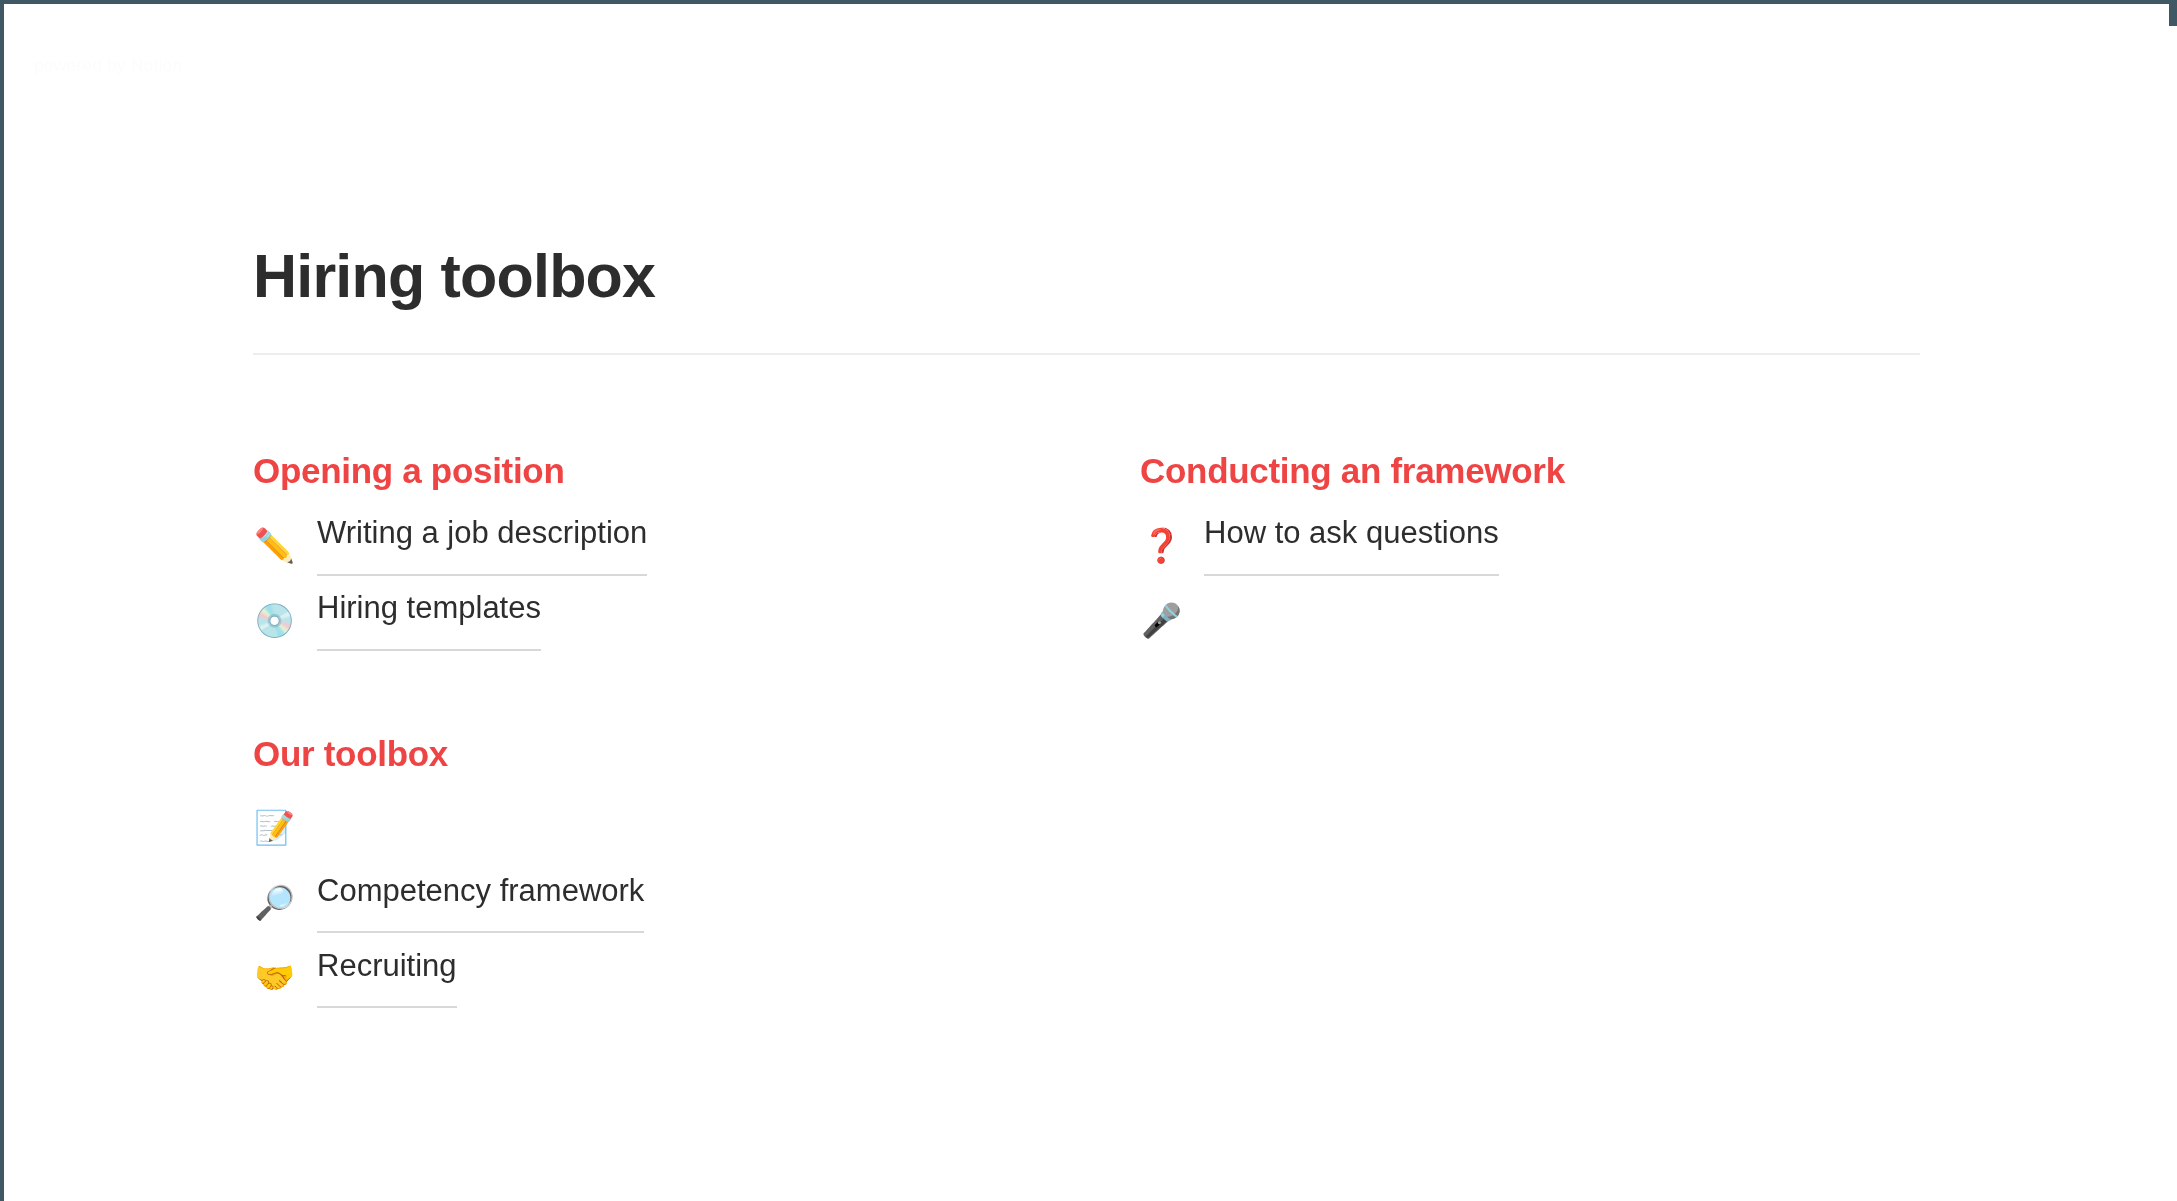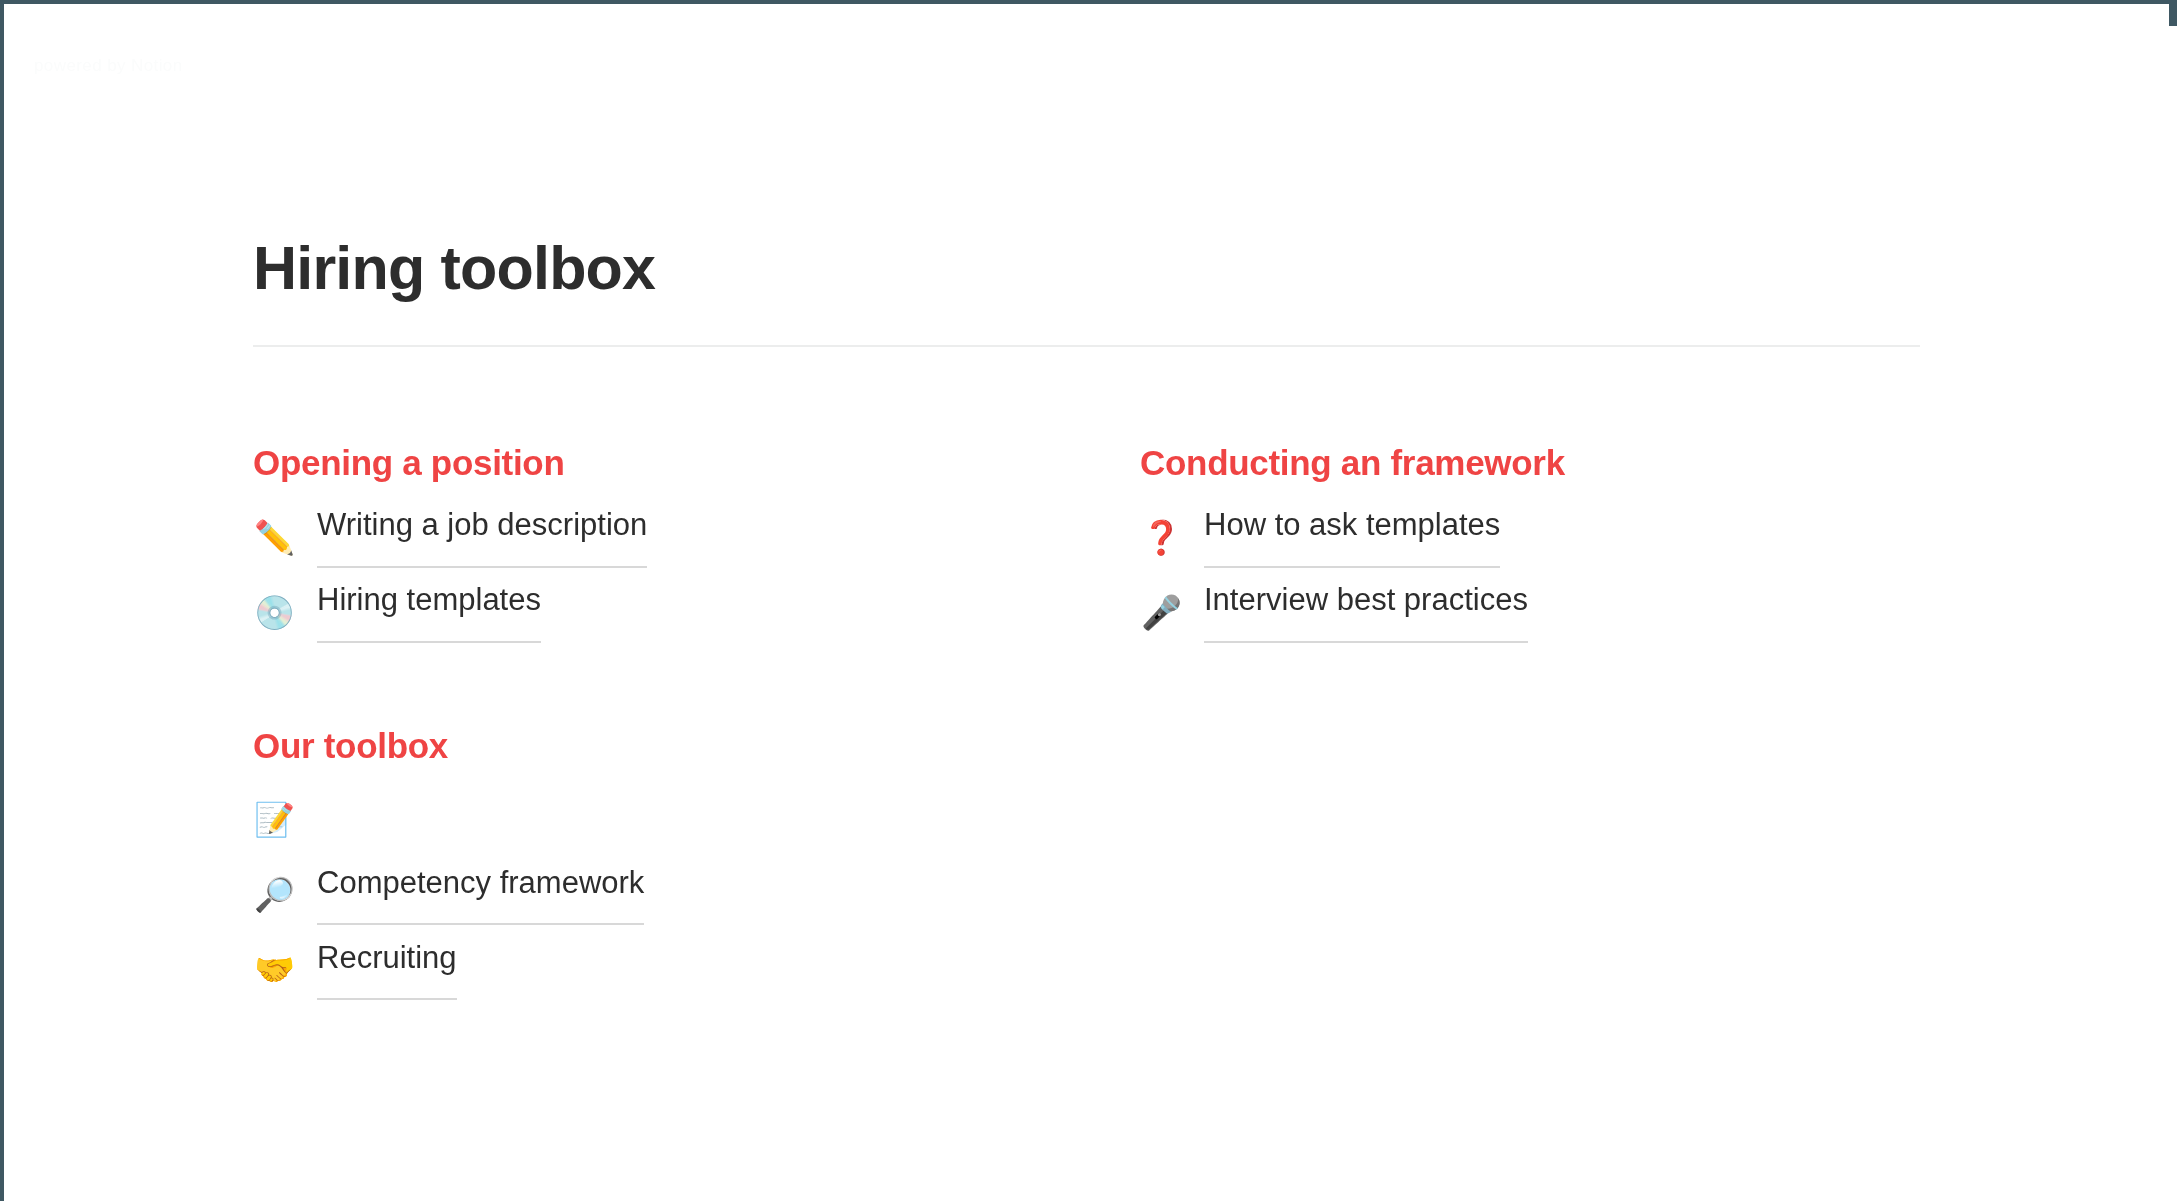--- a/index.html
+++ b/index.html
@@ -51,21 +51,21 @@
     font-size: 17px;
     letter-spacing: 0.4px;
     color: #fbfcfc;
     white-space: nowrap;
     user-select: none;
   }
 
   .page {
     position: absolute;
     left: 249px;
-    top: 0;
+    top: 8px;
     width: 1670px;
   }
 
   .page-title {
     margin: 0;
     padding-top: 232px;
     font-size: 61px;
     line-height: 1.05;
     font-weight: bold;
     letter-spacing: -0.8px;
@@ -186,26 +186,25 @@
 
       </div>
 
       <div class="column">
 
         <div class="section">
           <h2 class="section-heading">Conducting an framework</h2>
 
           <div class="link-row">
             <span class="link-emoji">❓</span>
-            <a class="link-text">How to ask templates</a>
+            <a class="link-text">How to ask questions</a>
           </div>
 
           <div class="link-row">
             <span class="link-emoji">🎤</span>
-            <a class="link-text">Interview best practices</a>
           </div>
         </div>
 
       </div>
 
     </div>
   </div>
 </div>
 
 </body></html>

